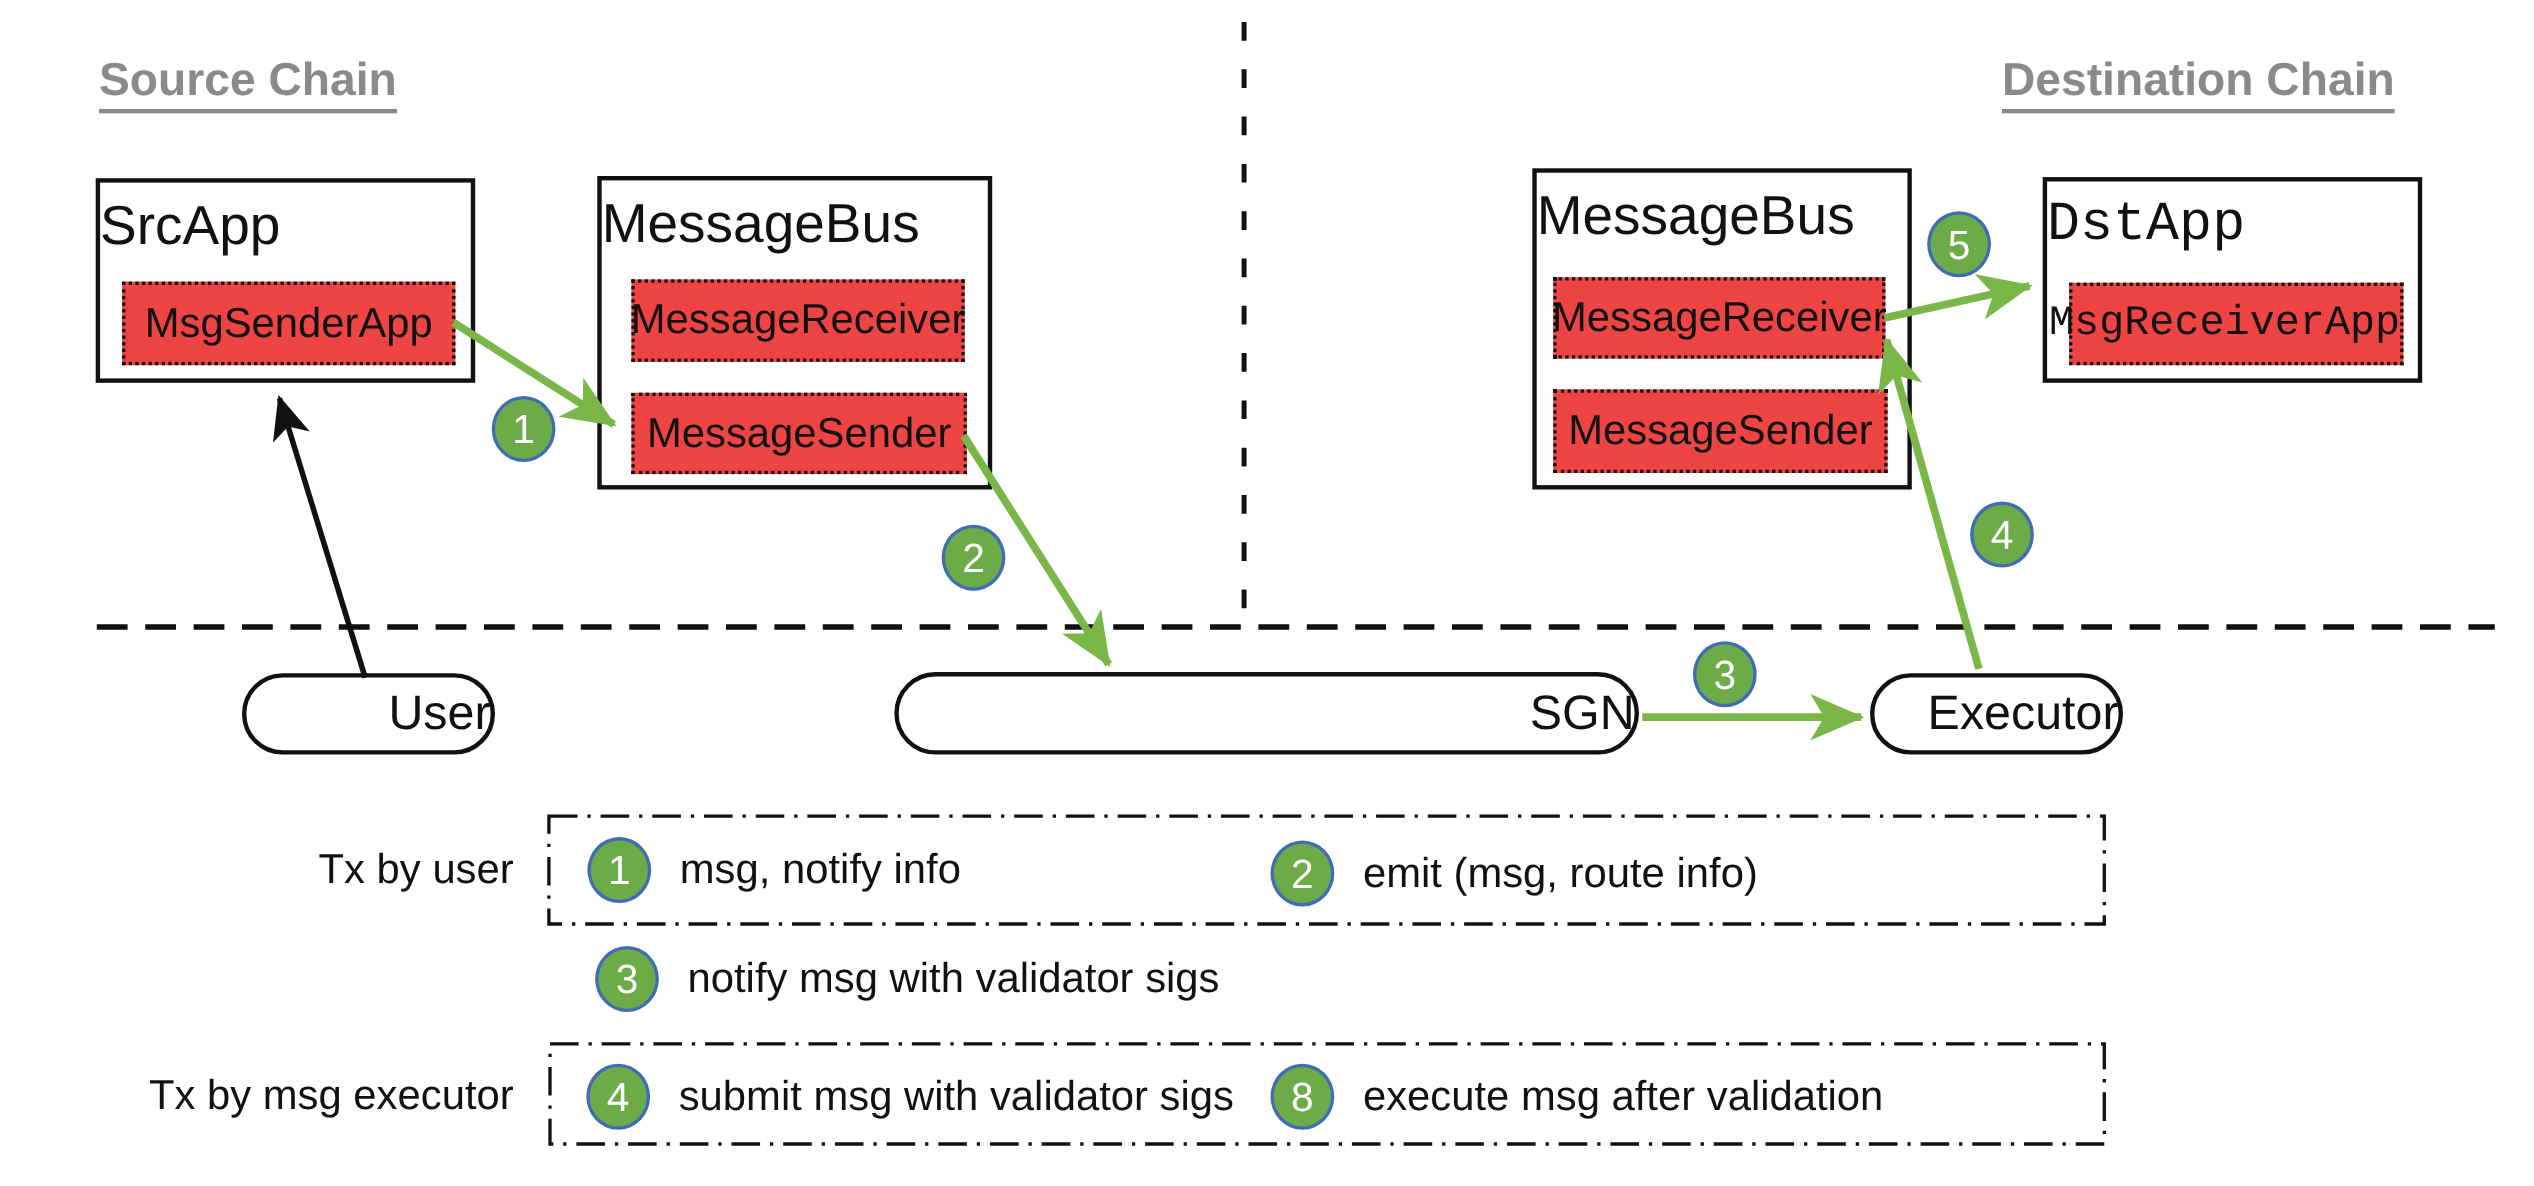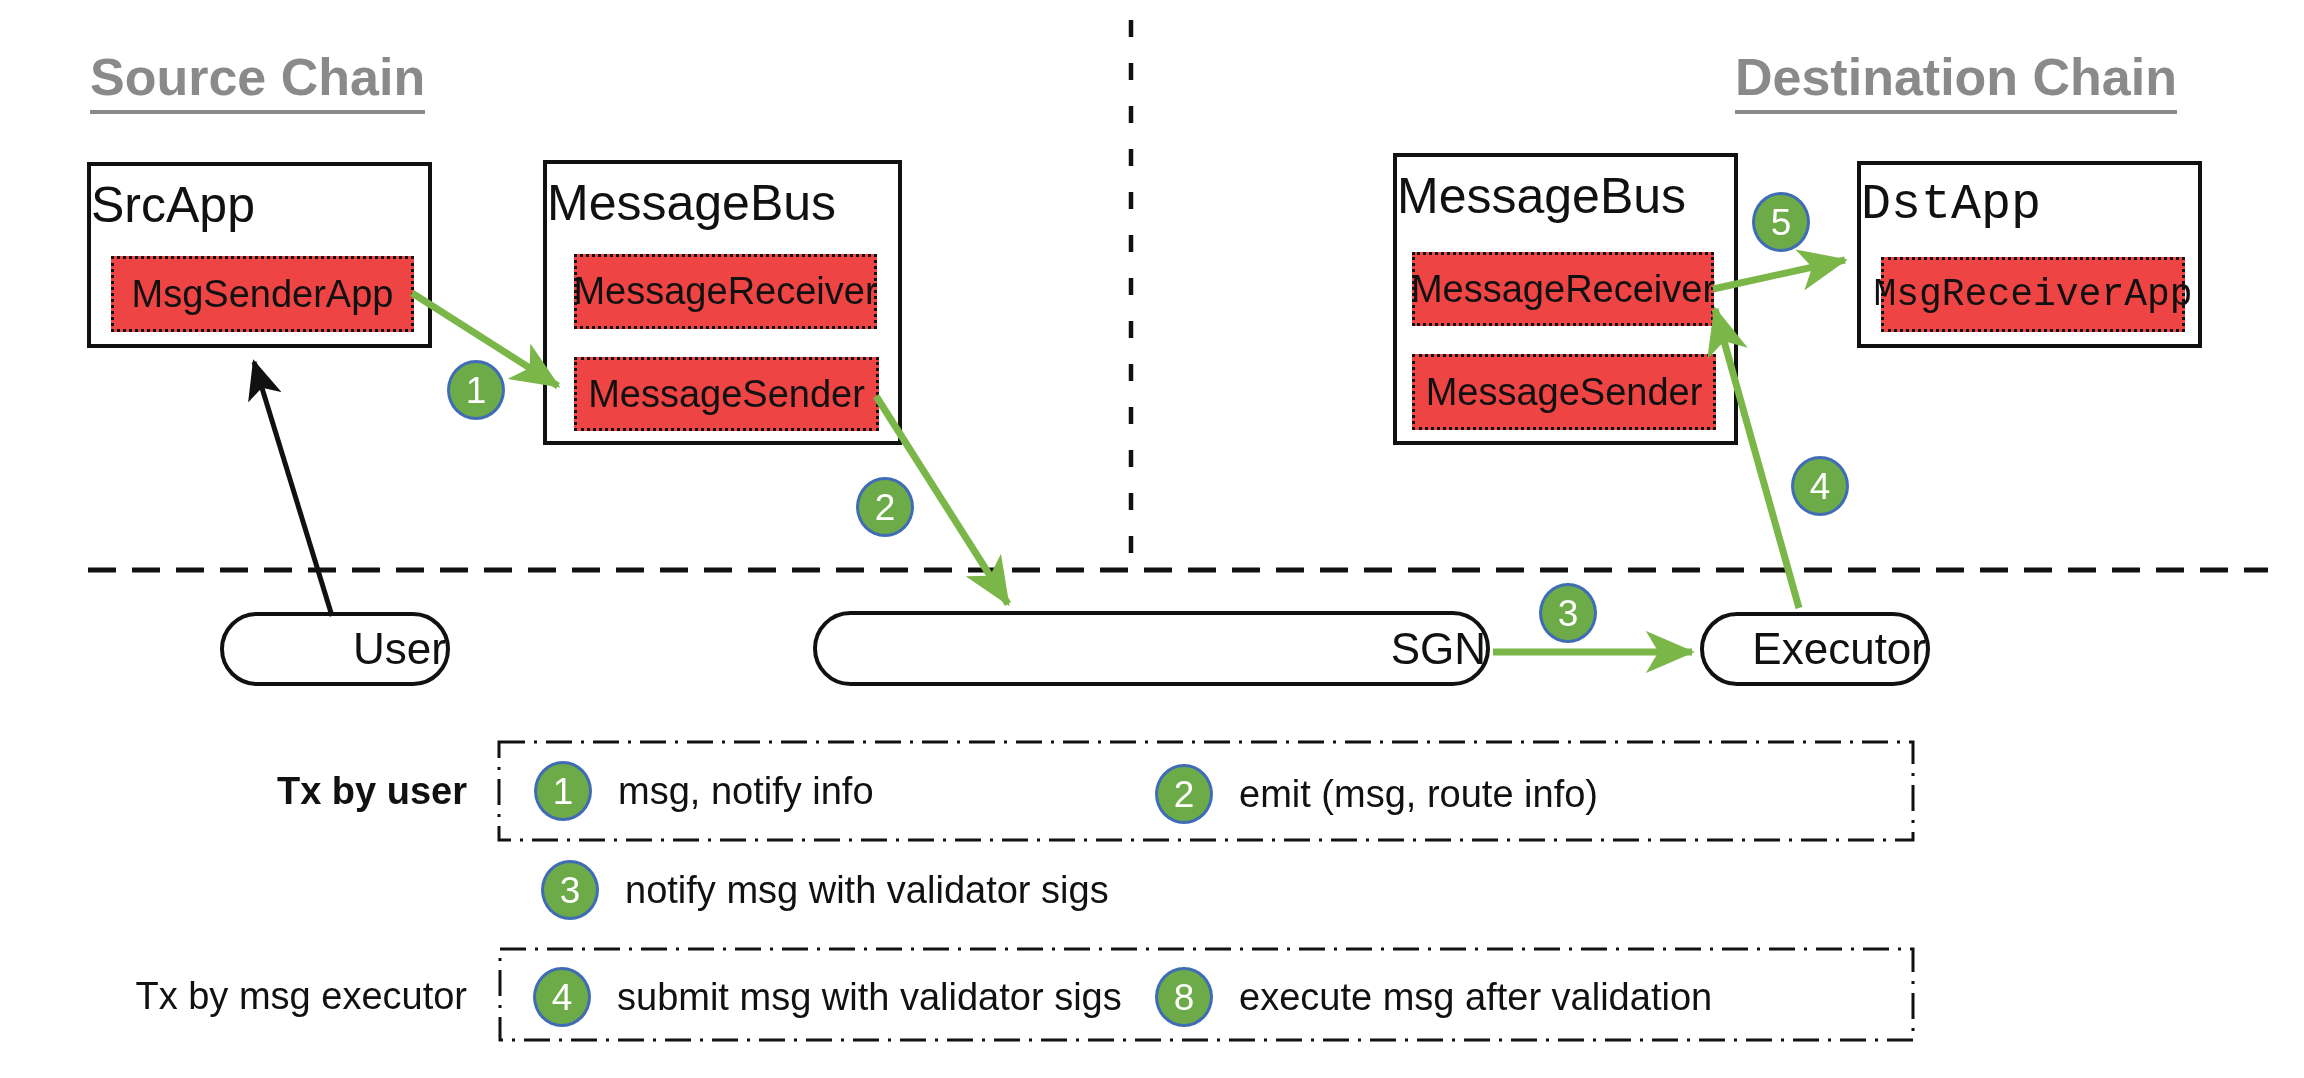--- a/index.html
+++ b/index.html
@@ -3,21 +3,21 @@
 <meta charset="utf-8">
 <style>
   html,body{margin:0;padding:0;background:#ffffff;}
   .canvas{
     position:relative;width:2304px;height:1078px;background:#ffffff;
     font-family:"Liberation Sans",sans-serif;color:#111111;overflow:hidden;
   }
   .abs{position:absolute;}
   
   .chain-heading{
-    font-size:52px;font-weight:bold;color:#8a8a8a;
+    font-size:42px;font-weight:bold;color:#8a8a8a;
     border-bottom:4px solid #8a8a8a;padding-bottom:5px;line-height:1.05;
     white-space:nowrap;
   }
   
   .node-box{
     position:absolute;background:#ffffff;border:4px solid #111111;
     box-sizing:border-box;
   }
   .node-title{
     position:absolute;left:0;right:0;top:12px;text-align:left;
@@ -85,21 +85,21 @@
     <div class="dotted-box" style="left:15px;top:95px;width:302px;height:74px;">
       <span>MessageReceiver</span>
     </div>
     <div class="dotted-box" style="left:15px;top:197px;width:304px;height:76px;">
       <span>MessageSender</span>
     </div>
   </div>
 
   <div class="node-box" style="left:1857px;top:161px;width:345px;height:187px;font-family:Liberation Mono, monospace;">
     <div class="node-title">DstApp</div>
-    <div class="dotted-box" style="left:20px;top:92px;width:304px;height:75px;">
+    <div class="dotted-box" style="left:20px;top:92px;width:304px;height:75px;justify-content:flex-end;">
       <span>MsgReceiverApp</span>
     </div>
   </div>
 
   <div class="pill" style="left:220px;top:612px;width:230px;height:74px;">
     <span>User</span>
   </div>
   <div class="pill" style="left:1700px;top:612px;width:230px;height:74px;">
     <span>Executor</span>
   </div>
@@ -130,21 +130,21 @@
     <line x1="1799" y1="608" x2="1715" y2="309" stroke="#7ab648" stroke-width="7" marker-end="url(#ah-green)"></line>
     <line x1="1713" y1="289" x2="1845" y2="260" stroke="#7ab648" stroke-width="7" marker-end="url(#ah-green)"></line>
   </svg>
 
   <div class="badge" style="left:447px;top:360px;">1</div>
   <div class="badge" style="left:856px;top:477px;">2</div>
   <div class="badge" style="left:1539px;top:583px;">3</div>
   <div class="badge" style="left:1791px;top:456px;">4</div>
   <div class="badge" style="left:1752px;top:192px;">5</div>
 
-  <div class="legend-label" style="left:90px;top:771px;width:377px;font-weight:bold;">Tx by user</div>
+  <div class="legend-label" style="left:90px;top:771px;width:377px;">Tx by user</div>
   <div class="legend-label" style="left:90px;top:976px;width:377px;">Tx by msg executor</div>
 
   <div class="legend-item" style="left:534px;top:760px;">
     <div class="badge">1</div>
     <span class="ltext">msg, notify info</span>
   </div>
   <div class="legend-item" style="left:1155px;top:763px;">
     <div class="badge">2</div>
     <span class="ltext">emit (msg, route info)</span>
   </div>

